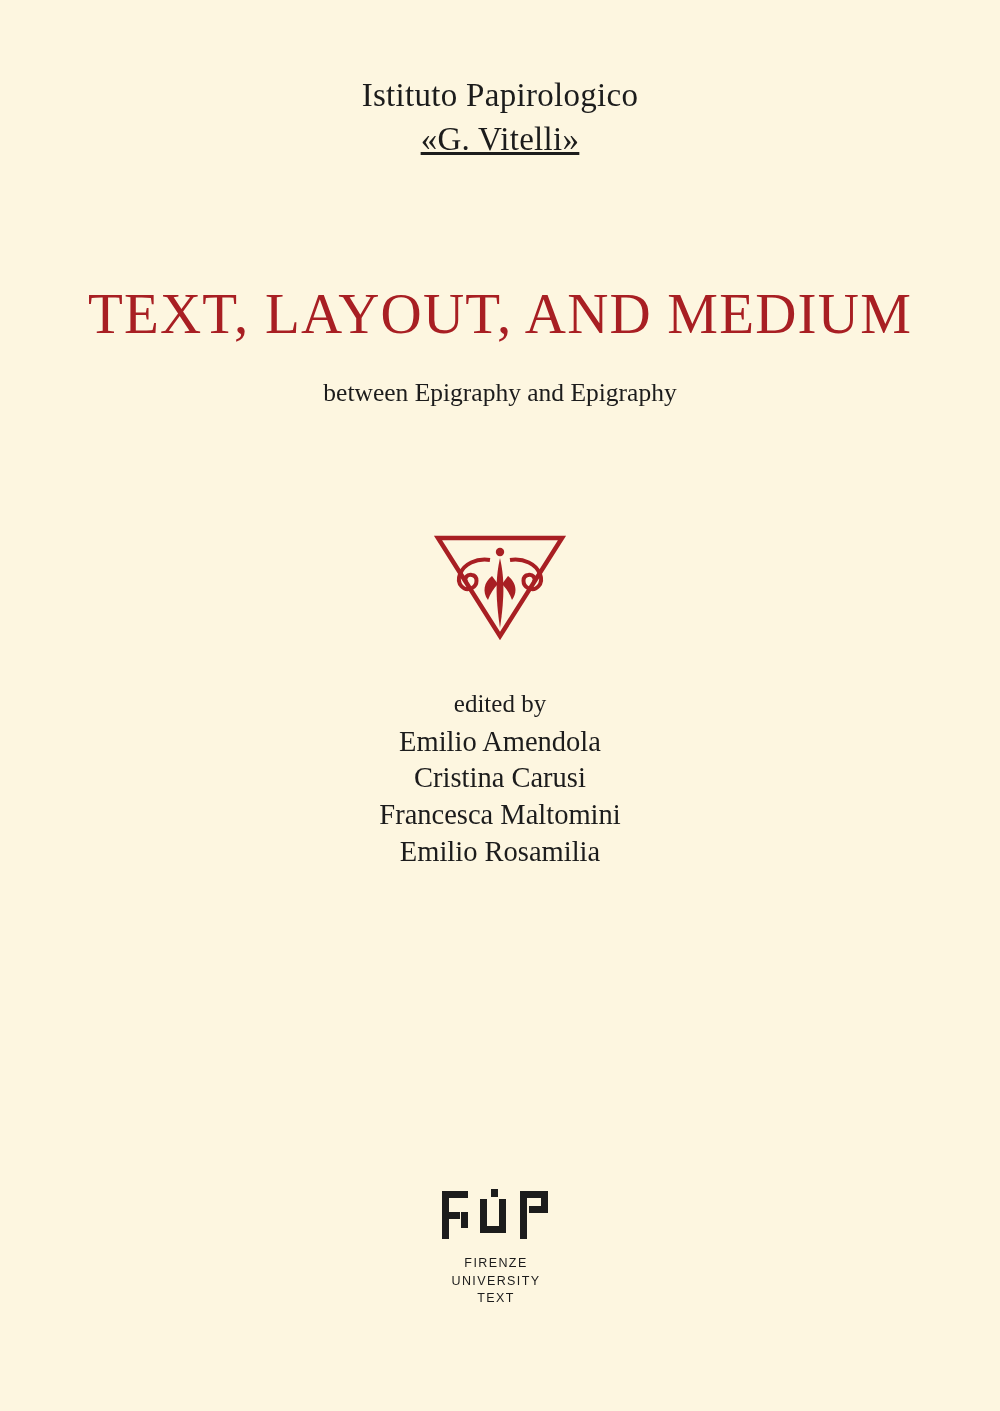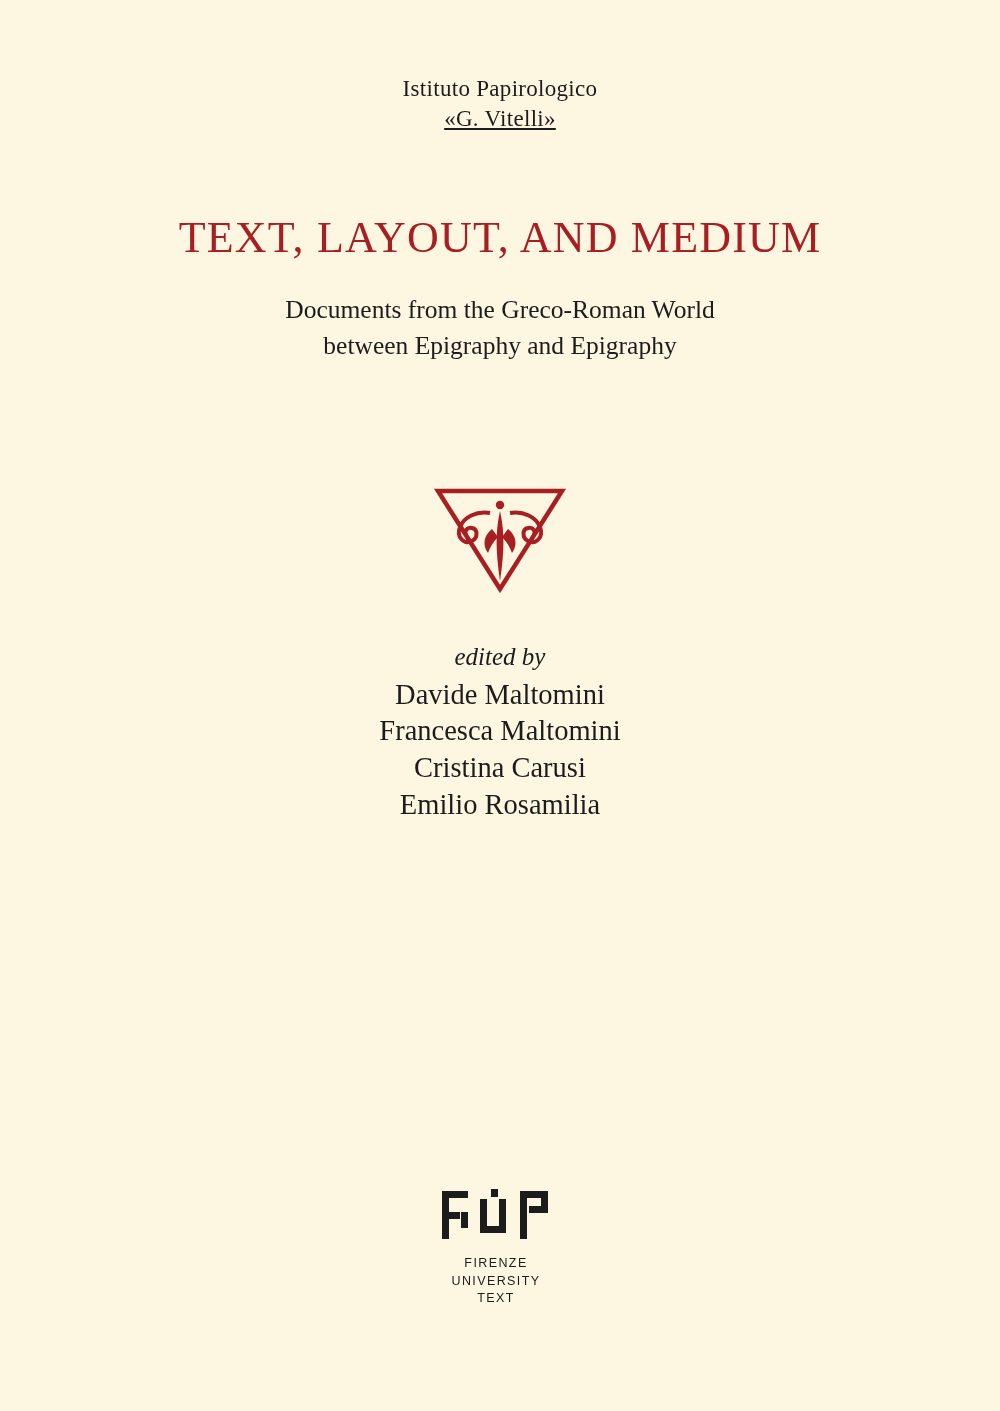--- a/index.html
+++ b/index.html
@@ -22,34 +22,34 @@
     box-sizing: border-box;
     display: flex;
     flex-direction: column;
     align-items: center;
   }
 
   
   .institute {
     margin-top: 74px;
     text-align: center;
-    font-size: 23px;
+    font-size: 33px;
     line-height: 1.32;
     letter-spacing: 0.3px;
     color: #1c1c1c;
   }
   .institute .line2 {
     display: block;
     text-decoration: underline;
   }
 
   
   .title {
-    margin-top: 77px;
-    font-size: 44px;
+    margin-top: 120px;
+    font-size: 57px;
     letter-spacing: 1.2px;
     color: #a81f23;
     text-align: left;
     white-space: nowrap;
   }
 
   
   .subtitle {
     margin-top: 29px;
     text-align: center;
@@ -71,21 +71,20 @@
     justify-content: center;
   }
 
   
   .editors {
     margin-top: 46px;
     text-align: center;
   }
   .edited-by {
     font-size: 25px;
-    font-style: italic;
     color: #1c1c1c;
     margin-bottom: 6px;
   }
   .editor-name {
     font-size: 28.5px;
     line-height: 1.29;
     color: #1c1c1c;
   }
 
   
@@ -122,21 +121,20 @@
 <div class="page">
 
   <div class="institute">
     <span class="line1">Istituto Papirologico</span>
     <span class="line2">«G. Vitelli»</span>
   </div>
 
   <div class="title">TEXT, LAYOUT, AND MEDIUM</div>
 
   <div class="subtitle">
-    <span>Documents from the Greco-Roman World</span>
     <span>between Epigraphy and Epigraphy</span>
   </div>
 
   <div class="ornament">
     <svg width="160" height="120" viewBox="0 0 160 120" xmlns="http://www.w3.org/2000/svg" aria-hidden="true">
 
       <path d="M18 14 H142 L80 112 Z" fill="none" stroke="#a81f23" stroke-width="4.5"></path>
 
       <path d="M80 34 C84 52 85 70 80 104 C75 70 76 52 80 34 Z" fill="#a81f23"></path>
 
@@ -146,23 +144,23 @@
 
       <path d="M90 36 C104 34 116 40 120 50 C124 60 116 68 108 64 C102 61 102 52 108 51 C113 50 116 54 114 58" fill="none" stroke="#a81f23" stroke-width="4"></path>
 
       <path d="M72 52 C64 58 62 68 68 76 C70 70 74 64 78 60 Z" fill="#a81f23"></path>
       <path d="M88 52 C96 58 98 68 92 76 C90 70 86 64 82 60 Z" fill="#a81f23"></path>
     </svg>
   </div>
 
   <div class="editors">
     <div class="edited-by">edited by</div>
-    <div class="editor-name">Davide Maltomini</div>
+    <div class="editor-name">Emilio Amendola</div>
+    <div class="editor-name">Cristina Carusi</div>
     <div class="editor-name">Francesca Maltomini</div>
-    <div class="editor-name">Cristina Carusi</div>
     <div class="editor-name">Emilio Rosamilia</div>
   </div>
 
   <div class="press">
     <svg class="press-mark" viewBox="0 0 120 58" xmlns="http://www.w3.org/2000/svg" aria-hidden="true">
       <g fill="#1c1c1c">
 
         <rect x="6" y="4" width="7" height="48"></rect>
         <rect x="6" y="4" width="26" height="7"></rect>
         <rect x="6" y="25" width="18" height="7"></rect>

